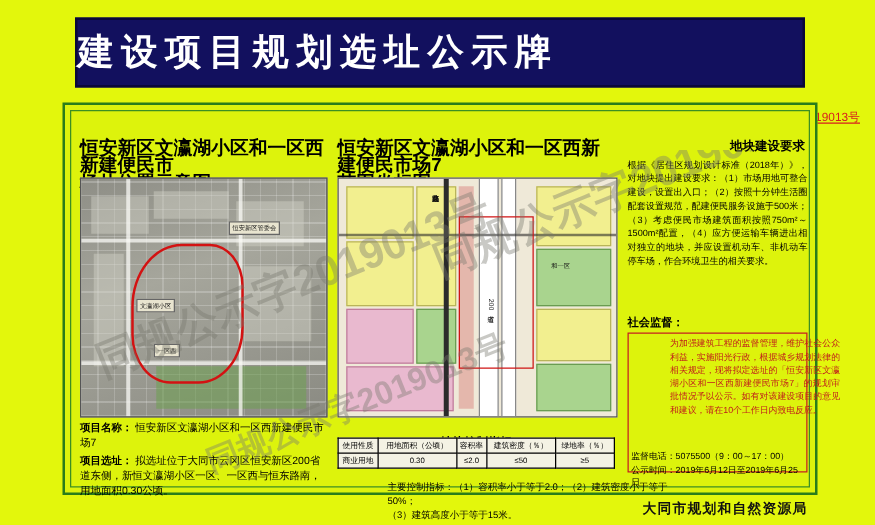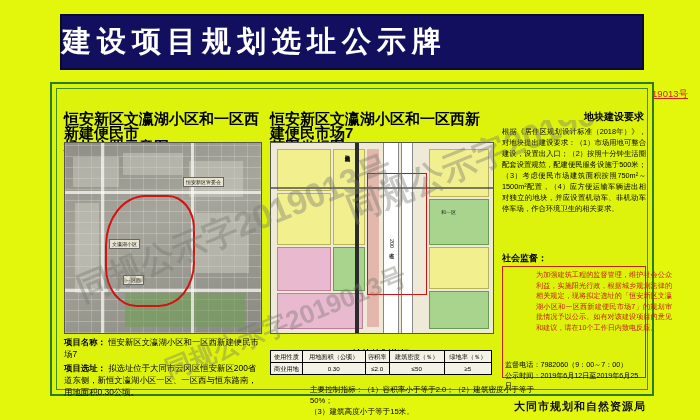--- a/index.html
+++ b/index.html
@@ -246,21 +246,21 @@
       <span>（3）建筑高度小于等于15米。</span>
     </div>
 
     <div class="right-title">地块建设要求</div>
     <div class="right-body">根据《居住区规划设计标准（2018年）》，对地块提出建设要求：（1）市场用地可整合建设，设置出入口；（2）按照十分钟生活圈配套设置规范，配建便民服务设施于500米；（3）考虑便民市场建筑面积按照750m²～1500m²配置，（4）应方便运输车辆进出相对独立的地块，并应设置机动车、非机动车停车场，作合环境卫生的相关要求。</div>
 
     <div class="super-title">社会监督：</div>
     <div class="super-box"></div>
     <div class="super-body">为加强建筑工程的监督管理，维护社会公众利益，实施阳光行政，根据城乡规划法律的相关规定，现将拟定选址的「恒安新区文瀛湖小区和一区西新建便民市场7」的规划审批情况予以公示。如有对该建设项目的意见和建议，请在10个工作日内致电反应。</div>
     <div class="super-foot">
-      <div>监督电话：7982060（9：00～7：00）</div>
+      <div>监督电话：5075500（9：00～17：00）</div>
       <div>公示时间：2019年6月12日至2019年6月25日</div>
     </div>
   </div>
 
   <div class="wm">
     <span class="w1">同规公示字2019013号</span>
     <span class="w2">同规公示字2019013号</span>
     <span class="w3">同规公示字2019013号</span>
   </div>
 

